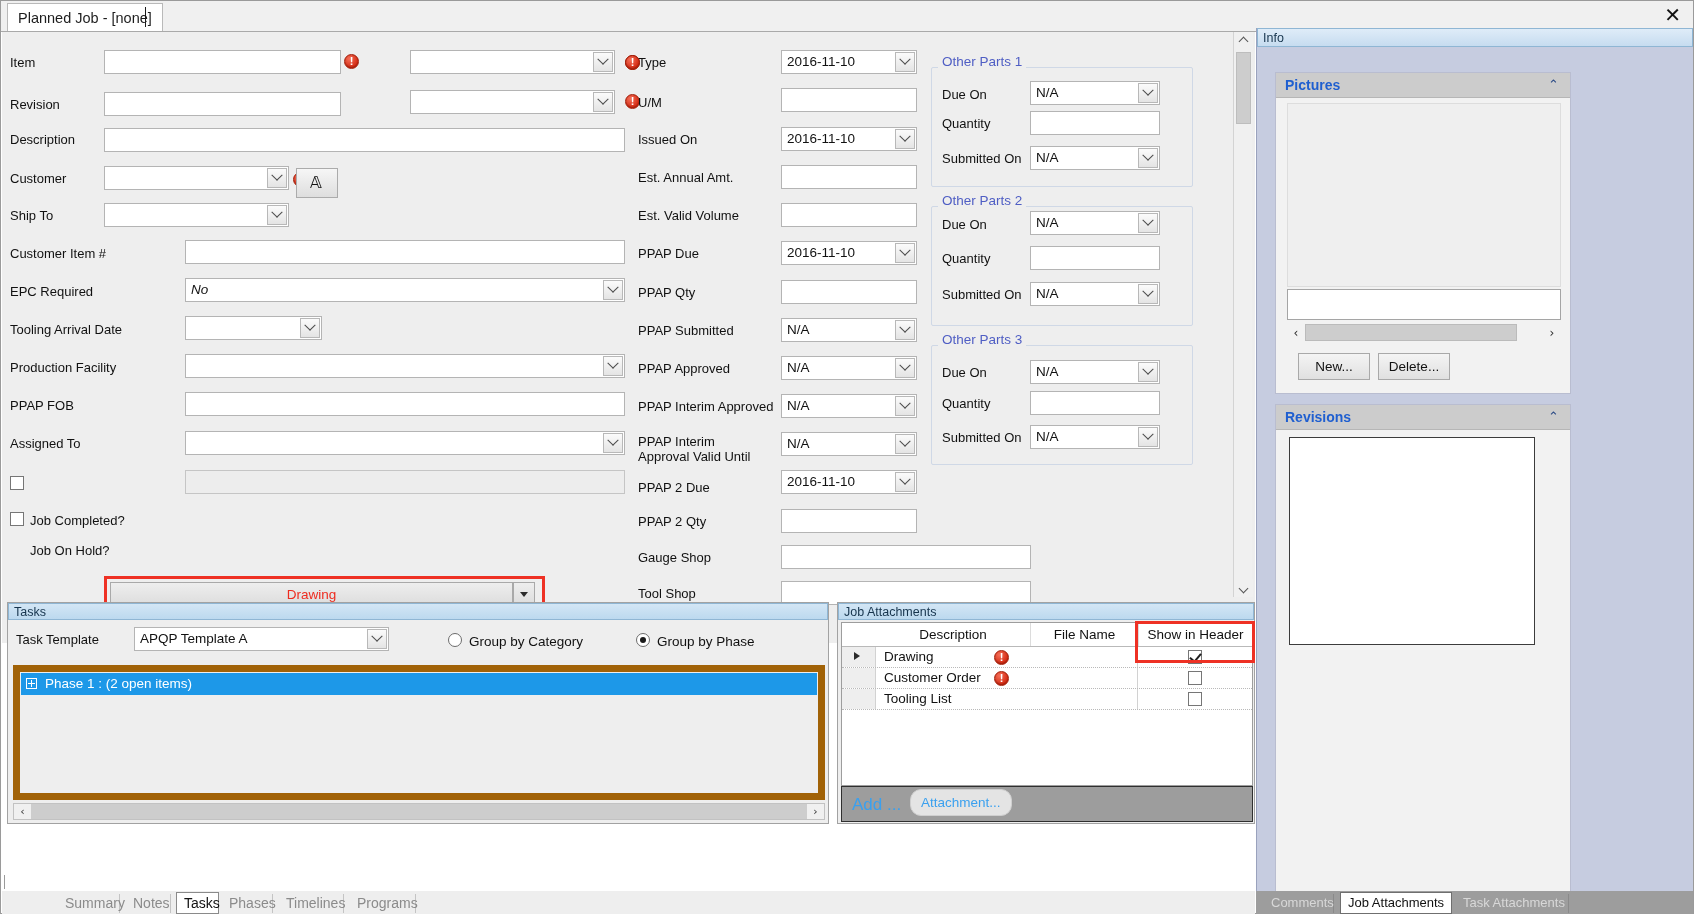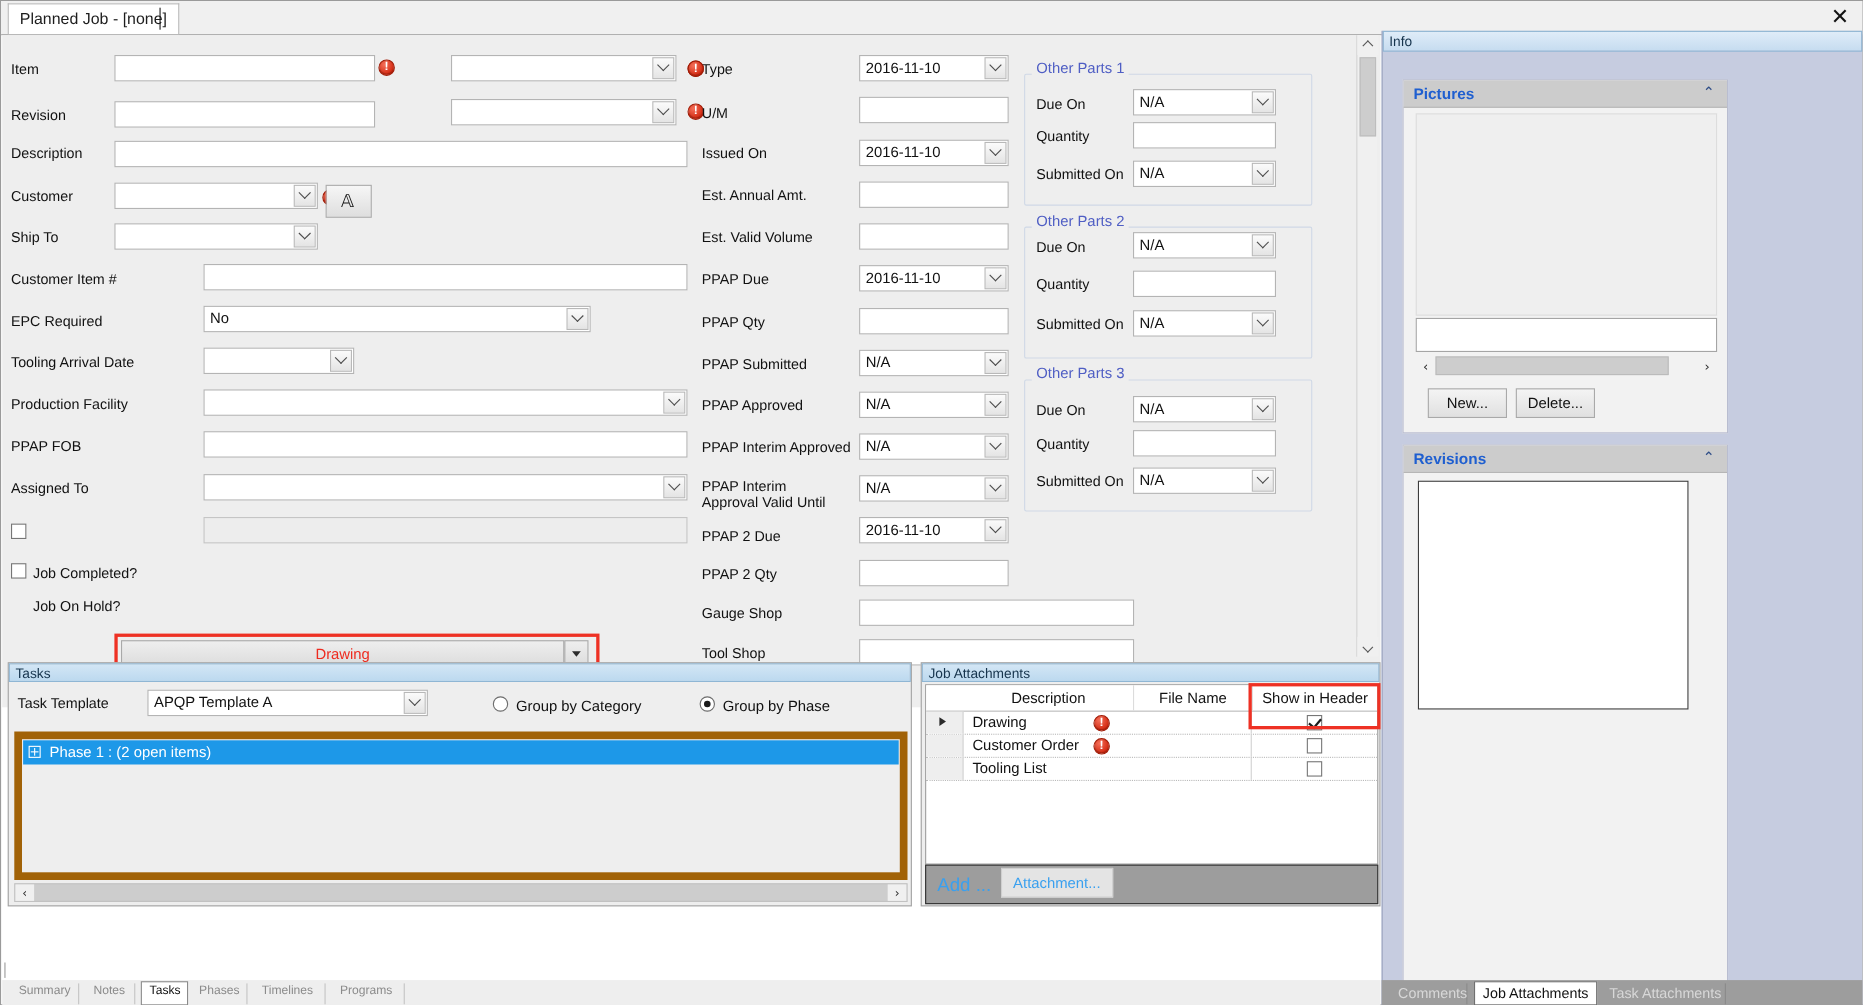--- a/index.html
+++ b/index.html
@@ -394,23 +394,23 @@
   }
 
   
   .btm-left {
     position: absolute; left: 1px; top: 890px; width: 1253px; height: 23px;
     background: #eeeeee;
   }
   .btab {
     position: absolute; top: 3px; height: 19px;
     padding: 1px 7px 0 7px;
-    font-size: 11px; color: #8b8b8b;
+    font-size: 14px; color: #8b8b8b;
     border-right: 1px solid #c4c4c4;
-    cursor: pointer; white-space: nowrap;
+    cursor: pointer; white-space: nowrap; margin-left: 48px;
   }
   .btab.sel {
     color: #111; background: #ffffff;
     border: 1px solid #8a8a8a;
     top: 1px; height: 22px; padding-top: 2px;
   }
   .btm-right {
     position: absolute; left: 1255px; top: 890px; width: 437px; height: 23px;
     background: #9d9d9d;
   }
@@ -475,21 +475,21 @@
       <div class="bino">𝔸</div>
     </div>
 
     <div class="combo" style="left:102px; top:171px; width:185px;">
       <div class="ctext"></div>
       <div class="cbtn"></div>
     </div>
 
     <input class="tbox" style="left: 183px; top: 208px; width: 440px;" value="">
 
-    <div class="combo" style="left:183px; top:246px; width:352px;">
+    <div class="combo" style="left:183px; top:246px; width:440px;font-style:italic;">
       <div class="ctext">No</div>
       <div class="cbtn"></div>
     </div>
 
     <div class="combo" style="left:183px; top:284px; width:137px;">
       <div class="ctext"></div>
       <div class="cbtn"></div>
     </div>
 
     <div class="combo" style="left:183px; top:322px; width:440px;">
@@ -712,21 +712,21 @@
         <div class="att-chk-cell">
           <div class="cbx"></div>
         </div>
       </div>
 
       <div class="show-hdr-hl"></div>
     </div>
 
     <div class="att-toolbar">
       <div class="tb-link" style="left:10px;">Add ...</div>
-      <div class="tb-btn" style="left:68px;">Attachment...</div>
+      <div class="tb-btn" style="left:68px;border-radius:11px;">Attachment...</div>
     </div>
   </div>
 
   <div class="info-dock">
     <div class="info-hdr">Info</div>
 
     <div class="exp-panel" style="left:18px; top:44px; width:296px; height:322px;">
       <div class="exp-hdr">
         <div class="exp-title">Pictures</div>
         <div class="chev">⌃</div>

